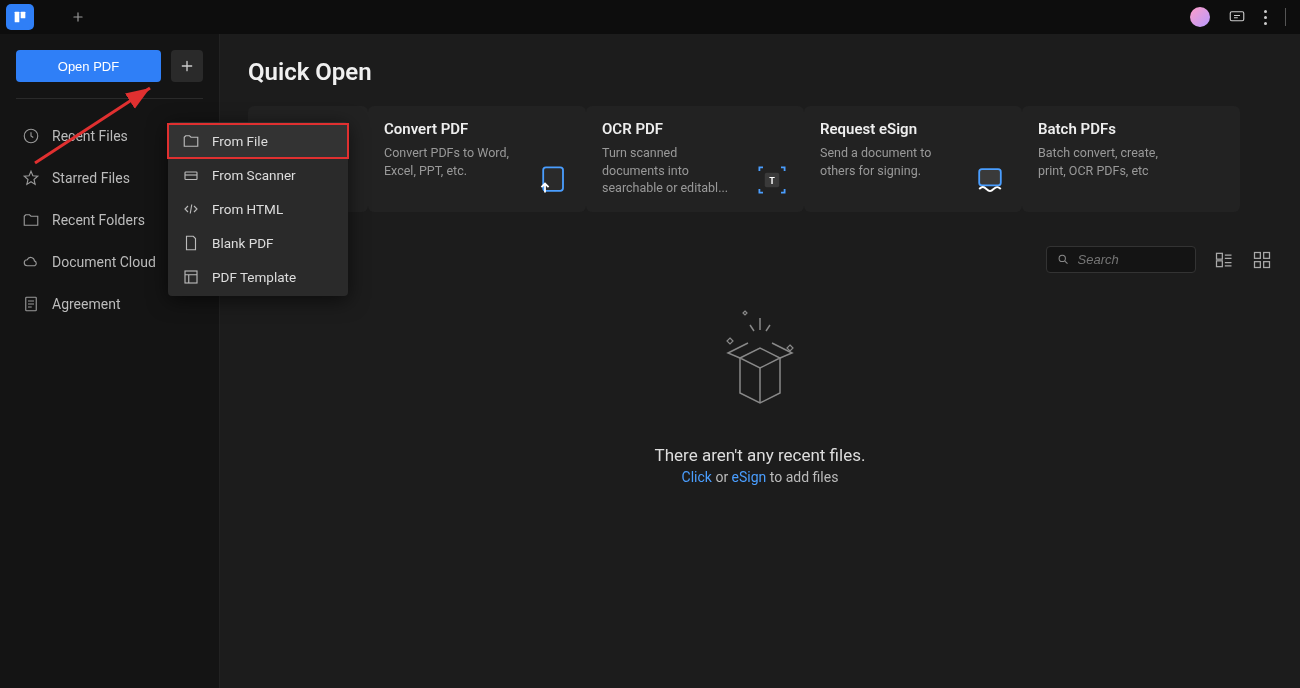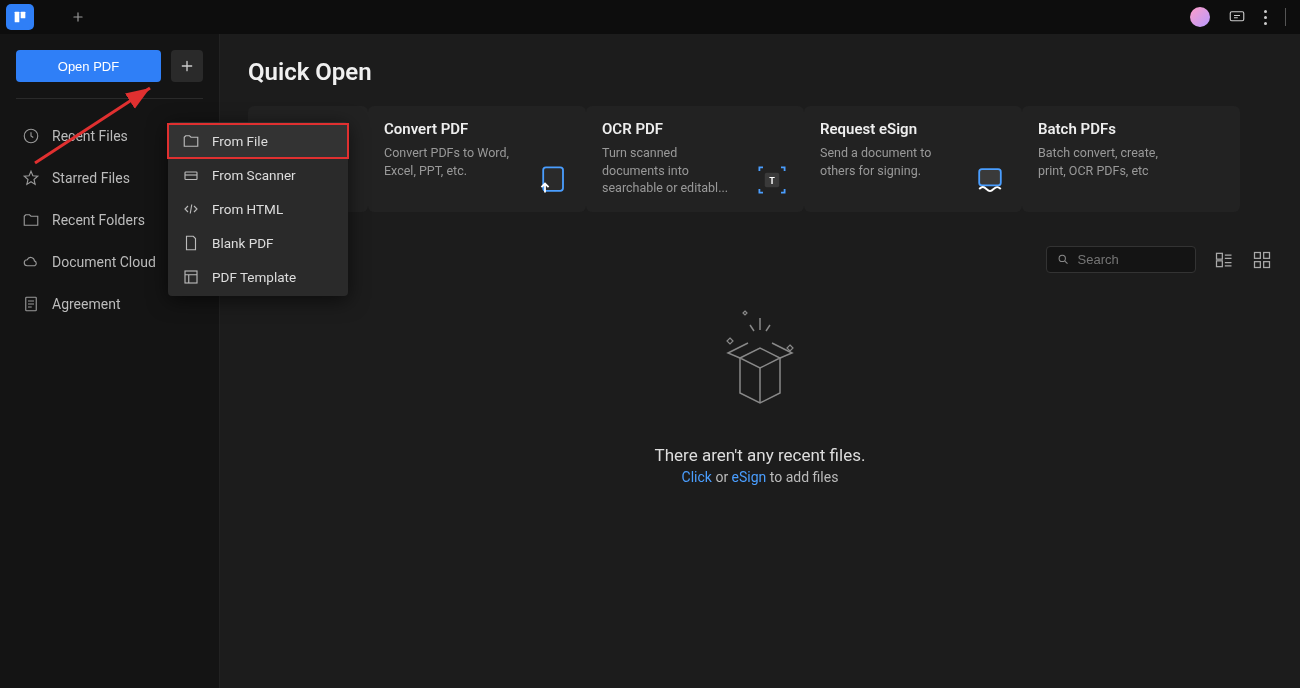--- a/index.html
+++ b/index.html
@@ -134,21 +134,21 @@
 
 .recent-row { display:flex; align-items:center; margin-top:34px; margin-bottom:30px;}
 .recent-title { font-size:22px; font-weight:600; color:#eee; }
 .recent-tools { margin-left:auto; display:flex; align-items:center; gap:18px;}
 .search-box {
   display:flex; align-items:center; gap:8px;
   background:#141414; border:1px solid #333; border-radius:4px;
   padding: 5px 10px; width:150px;
 }
 .search-box input {
-  background:transparent; border:none; outline:none; color:#ccc; font-size:13px; width:100%;
+  background:transparent; border:none; outline:none; color:#ccc; font-size:13px; width:100%;font-style:italic;
 }
 .view-btn { width:20px; height:20px; color:#aaa; cursor:pointer;}
 
 
 .empty { text-align:center; color:#ccc; }
 .empty-illus { margin: 0 auto 18px; width:140px; height:120px; position:relative;}
 .empty-title { font-size:17px; color:#ddd; margin-bottom:4px;}
 .empty-sub { font-size:14px; color:#bbb;}
 .link { color:#4a9eff; cursor:pointer;}
 

